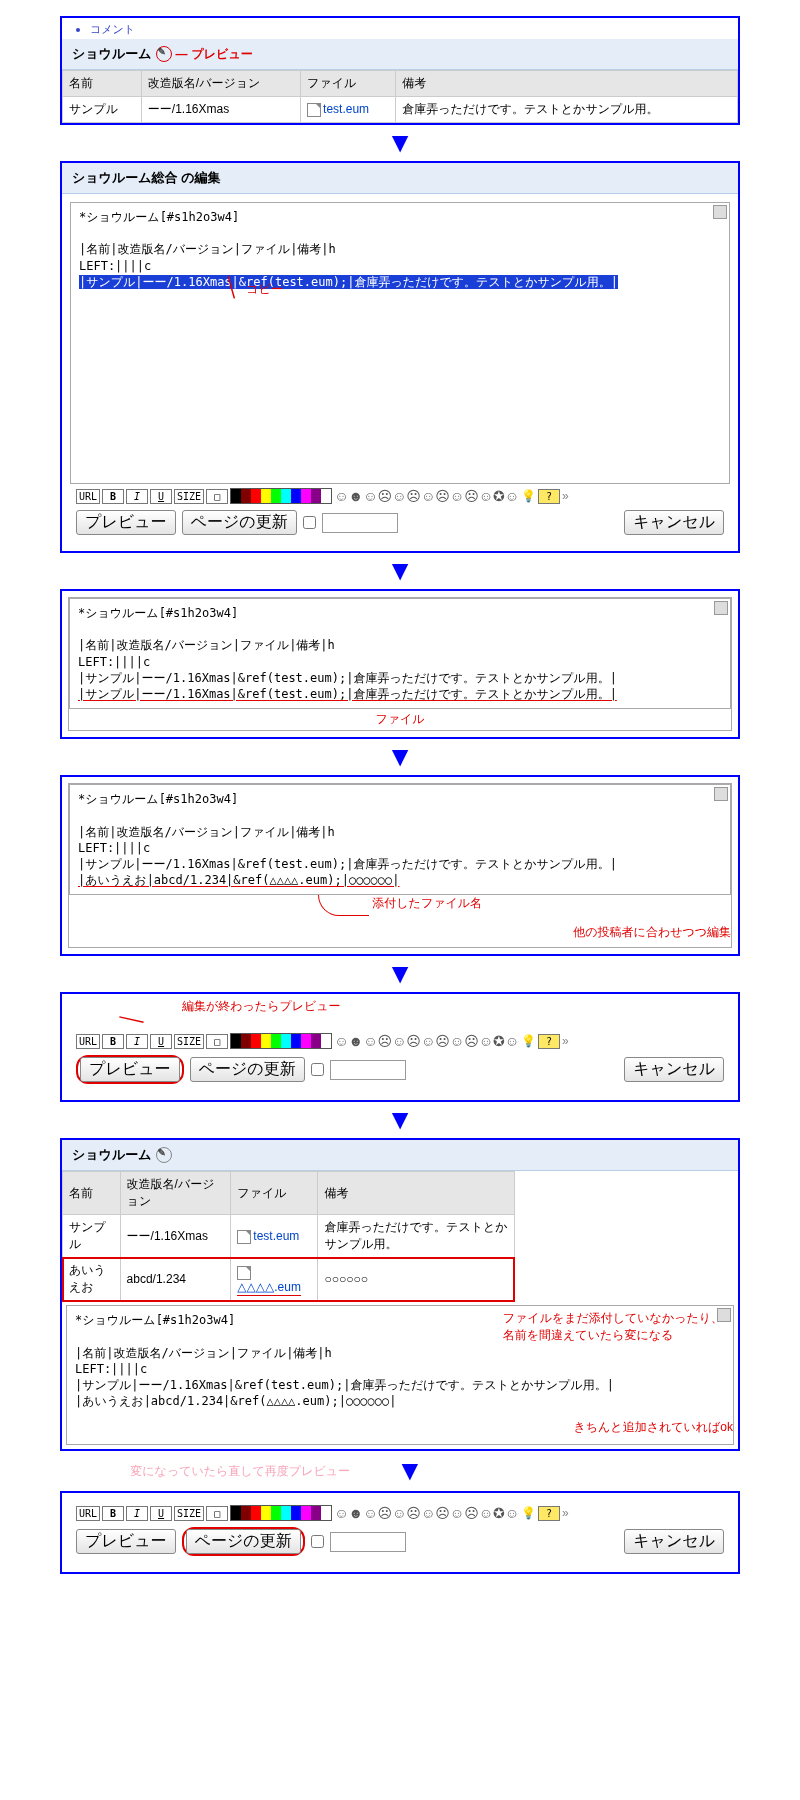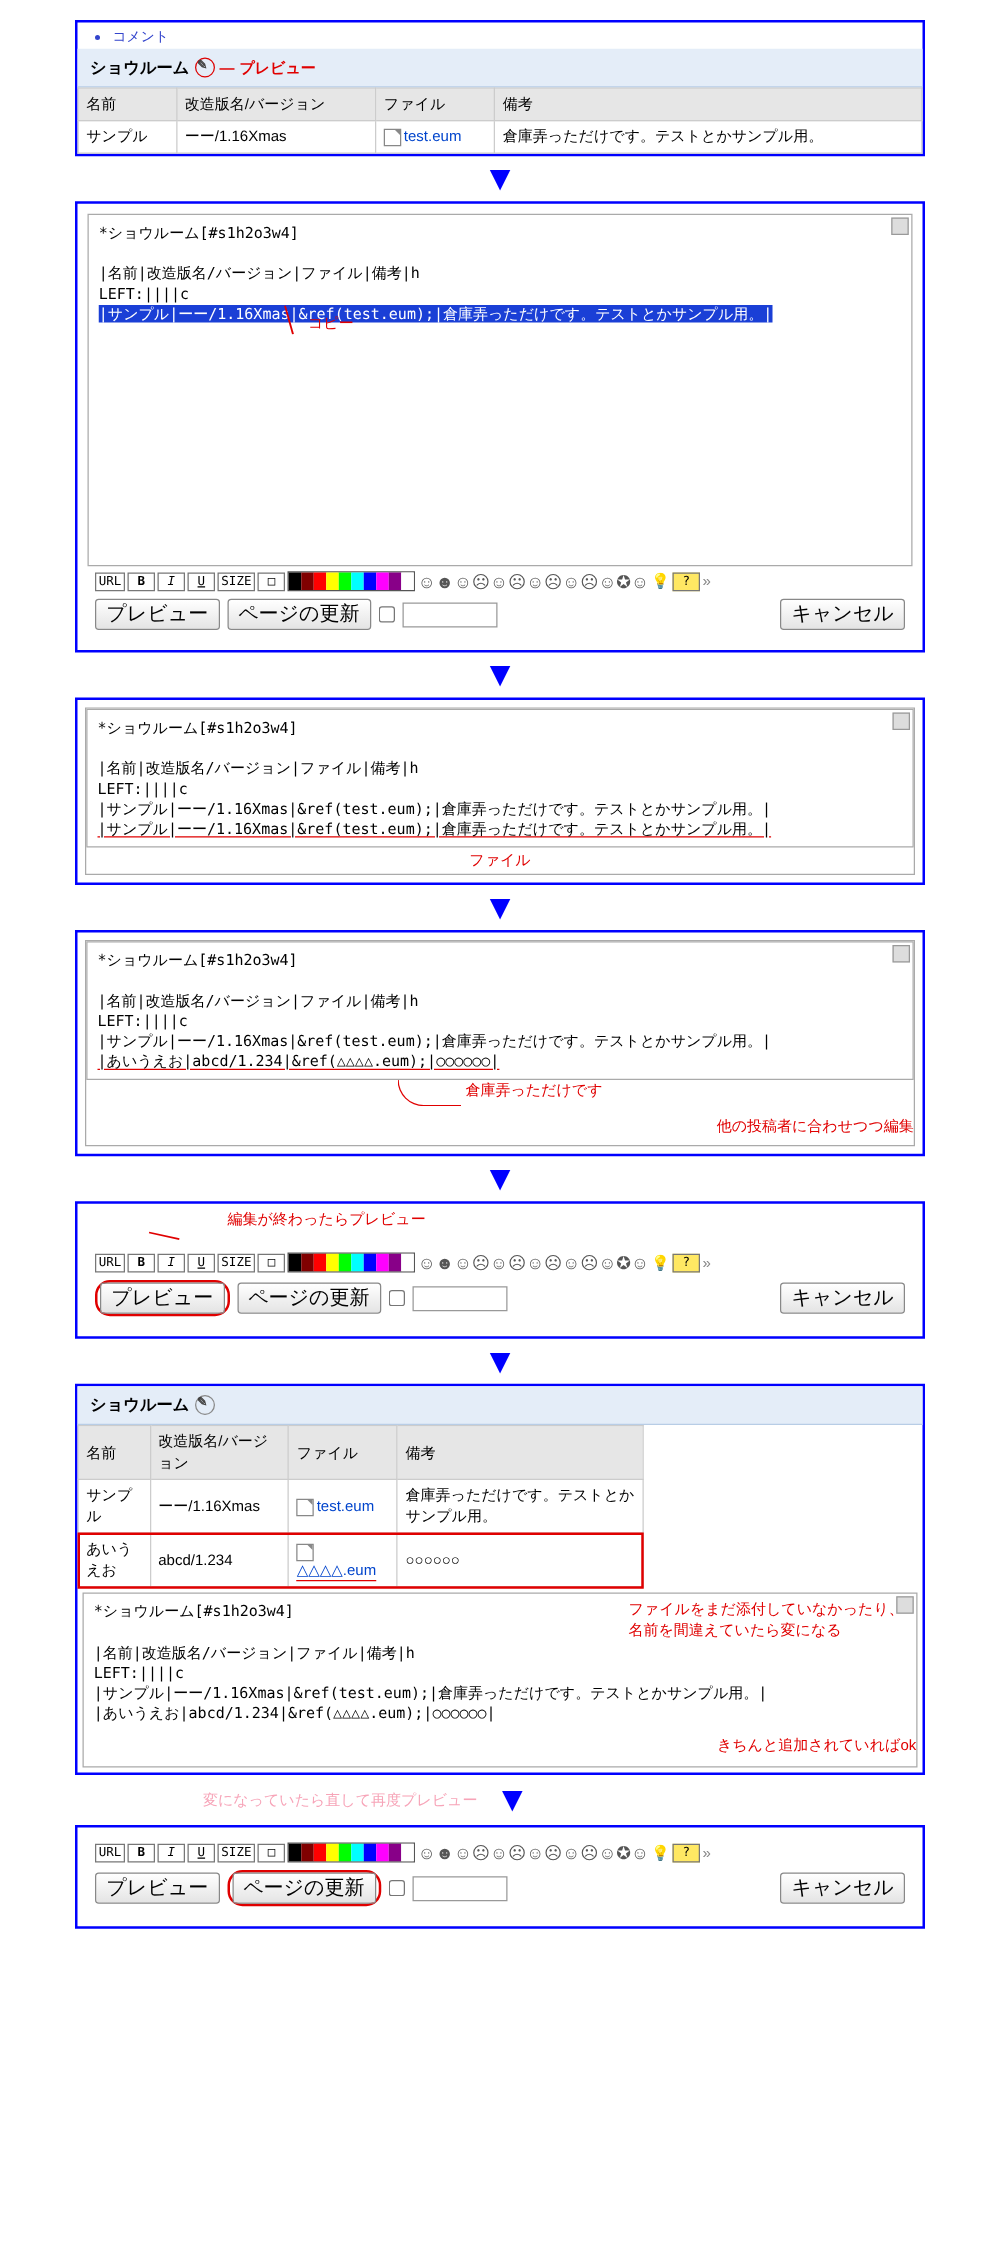--- a/index.html
+++ b/index.html
@@ -72,20 +72,21 @@
       <td><span class="fileico"></span><span class="link">test.eum</span></td>
       <td>倉庫弄っただけです。テストとかサンプル用。</td>
     </tr>
   </tbody>
       </table>
 </div>
 
 <div class="arrow">▼</div>
 
 <div class="bluebox">
+  <div class="sect-head">ショウルーム総合 の編集</div>
   <div class="editpane">
     <div class="editwin" style="height:280px">
       <div class="sbtn"></div>
       <div class="code"><span>*ショウルーム[#s1h2o3w4]</span>
 
 <span>|名前|改造版名/バージョン|ファイル|備考|h</span>
 <span>LEFT:||||c</span>
 <span class="sel">|サンプル|ーー/1.16Xmas|&amp;ref(test.eum);|倉庫弄っただけです。テストとかサンプル用。|</span>
 </div>
       <div style="position:absolute;left:150px;top:78px"><span class="annoArrow">＼</span> <span class="anno">コピー</span></div>
@@ -150,21 +151,21 @@
     <div class="editwin">
       <div class="sbtn"></div>
       <div class="code"><span>*ショウルーム[#s1h2o3w4]</span>
 
 <span>|名前|改造版名/バージョン|ファイル|備考|h</span>
 <span>LEFT:||||c</span>
 <span>|サンプル|ーー/1.16Xmas|&amp;ref(test.eum);|倉庫弄っただけです。テストとかサンプル用。|</span>
 <span class="redunder">|あいうえお|abcd/1.234|&amp;ref(△△△△.eum);|○○○○○○|</span>
 </div>
     </div>
-    <div style="text-align:center"><span class="curve"></span> <span class="anno">倉庫弄っただけです</span></div>
+    <div style="text-align:center"><span class="curve"></span> <span class="anno">添付したファイル名</span></div>
     <div style="text-align:right;padding:8px 0 6px" class="anno">他の投稿者に合わせつつ編集</div>
   </div>
 </div>
 
 <div class="arrow">▼</div>
 
 <div class="bluebox">
   <div style="padding:4px 8px 0 120px"><span class="anno">編集が終わったらプレビュー</span></div>
   <div style="padding:0 0 0 60px"><span class="annoArrow" style="transform:rotate(60deg)">／</span></div>
   <div class="editpane" style="padding-top:0">
@@ -242,21 +243,21 @@
 
 <span>|名前|改造版名/バージョン|ファイル|備考|h</span>
 <span>LEFT:||||c</span>
 <span>|サンプル|ーー/1.16Xmas|&amp;ref(test.eum);|倉庫弄っただけです。テストとかサンプル用。|</span>
 <span>|あいうえお|abcd/1.234|&amp;ref(△△△△.eum);|○○○○○○|</span>
 </div>
       <div style="text-align:right;padding:4px 0 8px"><span class="anno">きちんと追加されていればok</span></div>
   </div>
 </div>
 
-<div style="display:flex;align-items:center;justify-content:center;gap:14px">
+<div style="display:flex;align-items:center;justify-content:center;gap:46px">
   <span class="anno-pk">変になっていたら直して再度プレビュー</span>
   <span class="arrow">▼</span>
   <span style="width:200px"></span>
 </div>
 
 <div class="bluebox">
   <div class="editpane">
     <div class="toolbar">
       <span class="tbtn">URL</span>
       <span class="tbtn" style="font-weight:bold">B</span>

